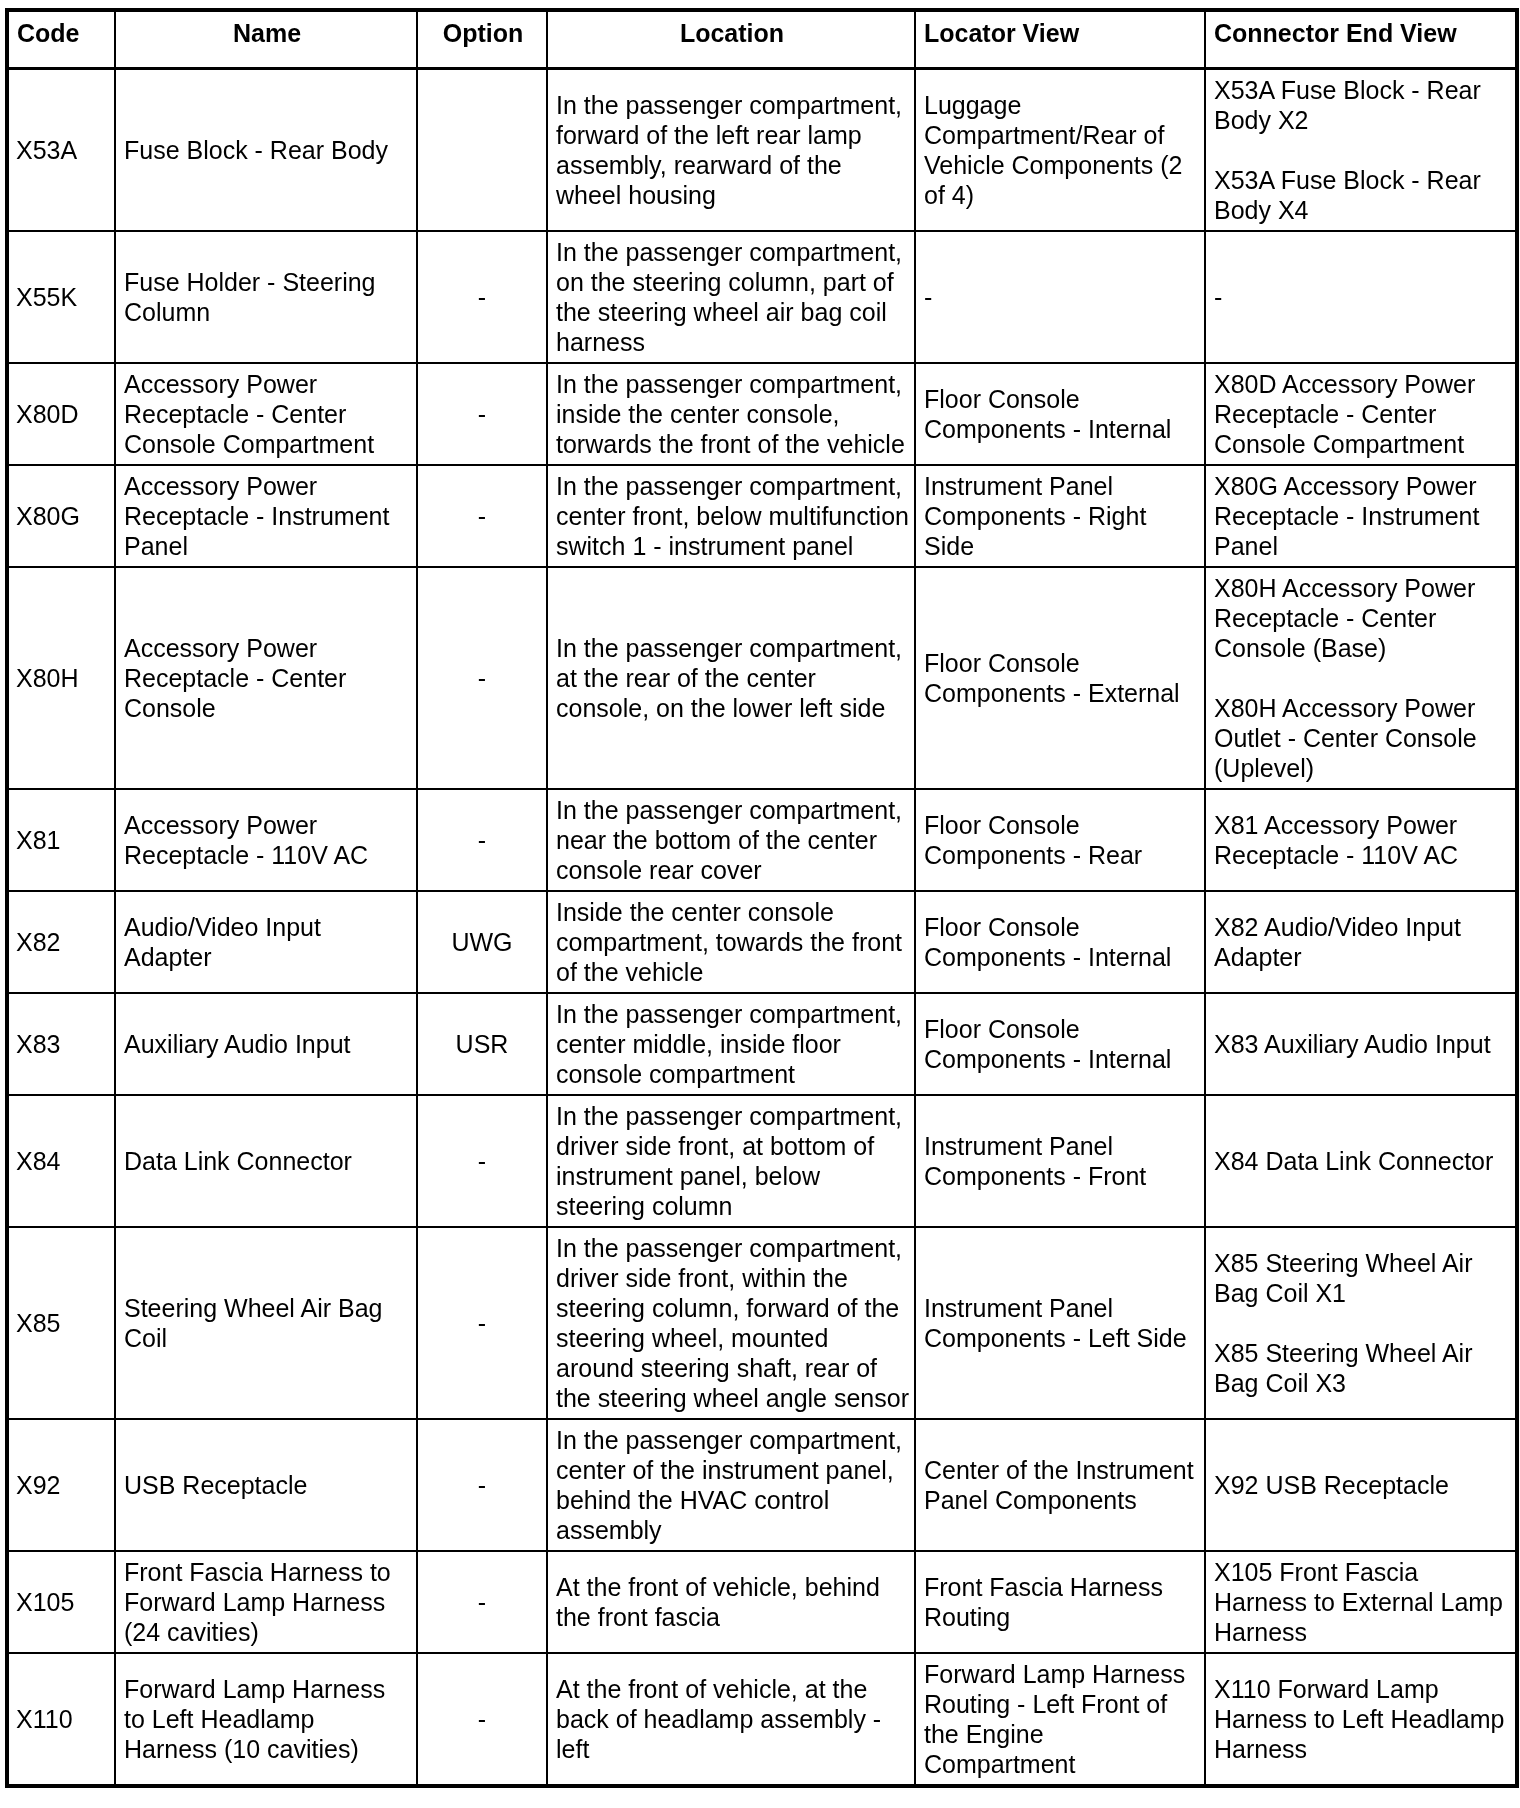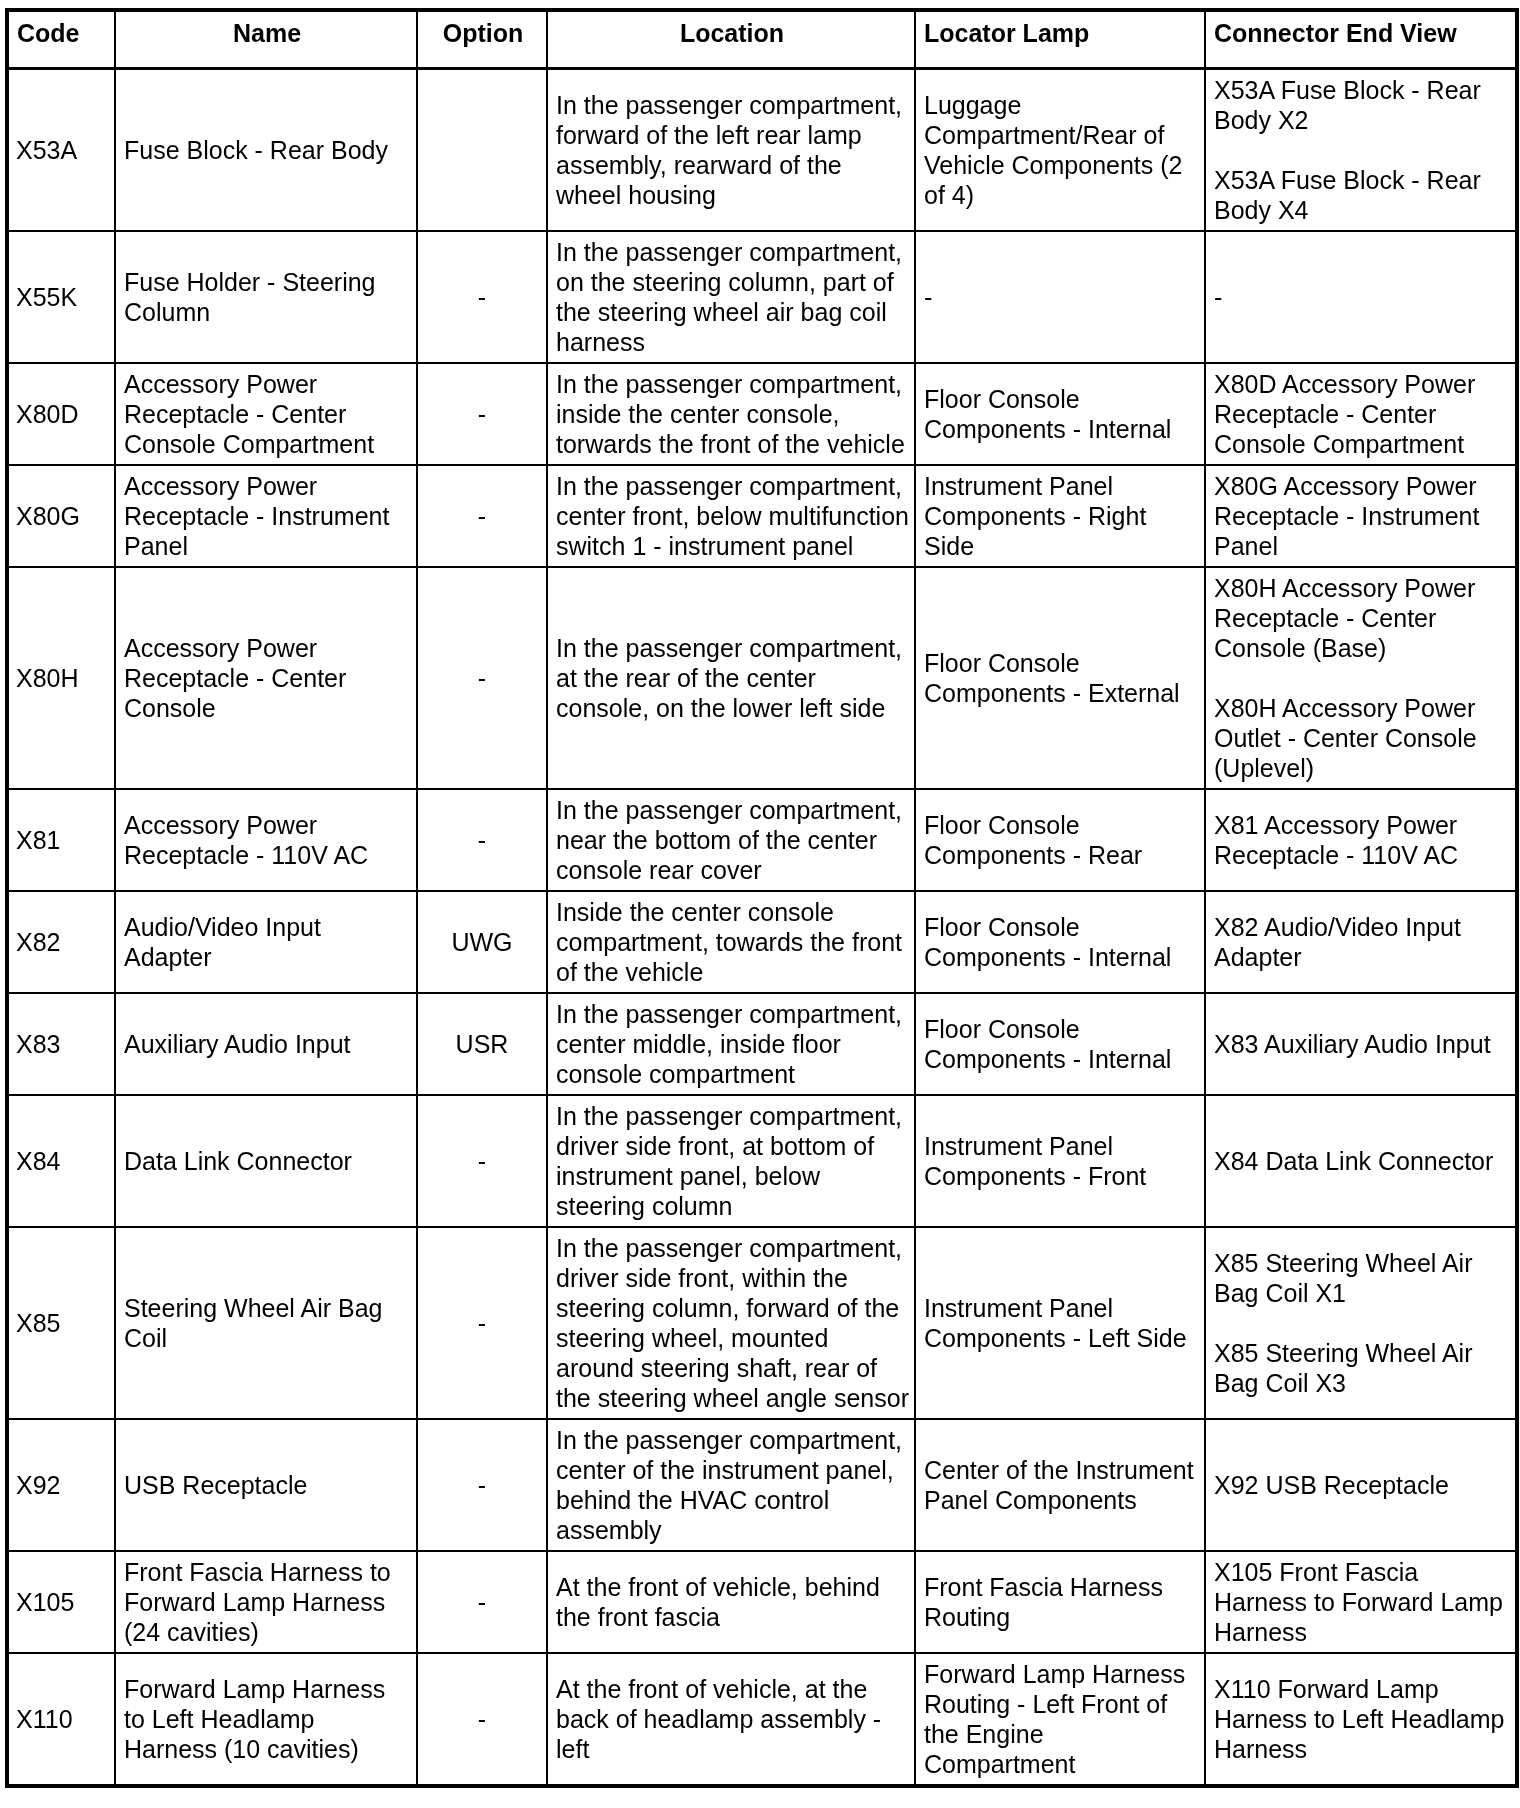--- a/index.html
+++ b/index.html
@@ -73,21 +73,21 @@
       <col class="c-location">
       <col class="c-locator">
       <col class="c-connector">
     </colgroup>
     <thead>
       <tr>
         <th class="col-code">Code</th>
         <th class="col-name">Name</th>
         <th class="col-option">Option</th>
         <th class="col-location">Location</th>
-        <th class="col-locator_view">Locator Lamp</th>
+        <th class="col-locator_view">Locator View</th>
         <th class="col-connector_end_view">Connector End View</th>
       </tr>
     </thead>
     <tbody>
         <tr>
           <td class="col-code">X53A</td>
           <td class="col-name">Fuse Block - Rear Body</td>
           <td class="col-option"></td>
           <td class="col-location">In the passenger compartment, forward of the left rear lamp assembly, rearward of the wheel housing</td>
           <td class="col-locator_view">Luggage Compartment/Rear of Vehicle Components (2 of 4)</td>
@@ -198,21 +198,21 @@
             <p>X92 USB Receptacle</p>
           </td>
         </tr>
         <tr>
           <td class="col-code">X105</td>
           <td class="col-name">Front Fascia Harness to Forward Lamp Harness (24 cavities)</td>
           <td class="col-option">-</td>
           <td class="col-location">At the front of vehicle, behind the front fascia</td>
           <td class="col-locator_view">Front Fascia Harness Routing</td>
           <td class="col-connector_end_view">
-            <p>X105 Front Fascia Harness to Forward Lamp Harness</p>
+            <p>X105 Front Fascia Harness to External Lamp Harness</p>
           </td>
         </tr>
         <tr>
           <td class="col-code">X110</td>
           <td class="col-name">Forward Lamp Harness to Left Headlamp Harness (10 cavities)</td>
           <td class="col-option">-</td>
           <td class="col-location">At the front of vehicle, at the back of headlamp assembly - left</td>
           <td class="col-locator_view">Forward Lamp Harness Routing - Left Front of the Engine Compartment</td>
           <td class="col-connector_end_view">
             <p>X110 Forward Lamp Harness to Left Headlamp Harness</p>

